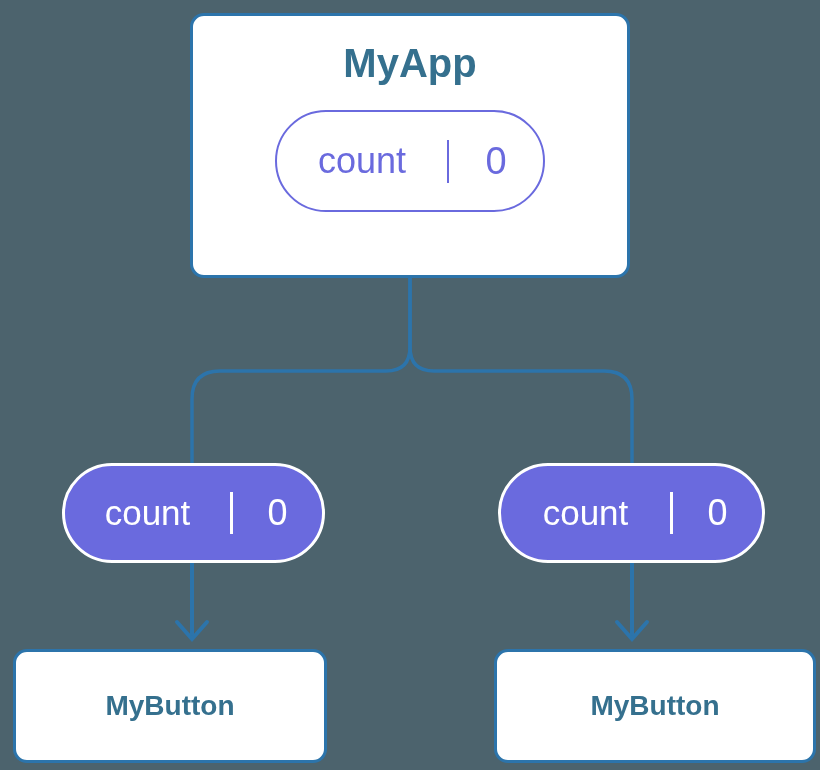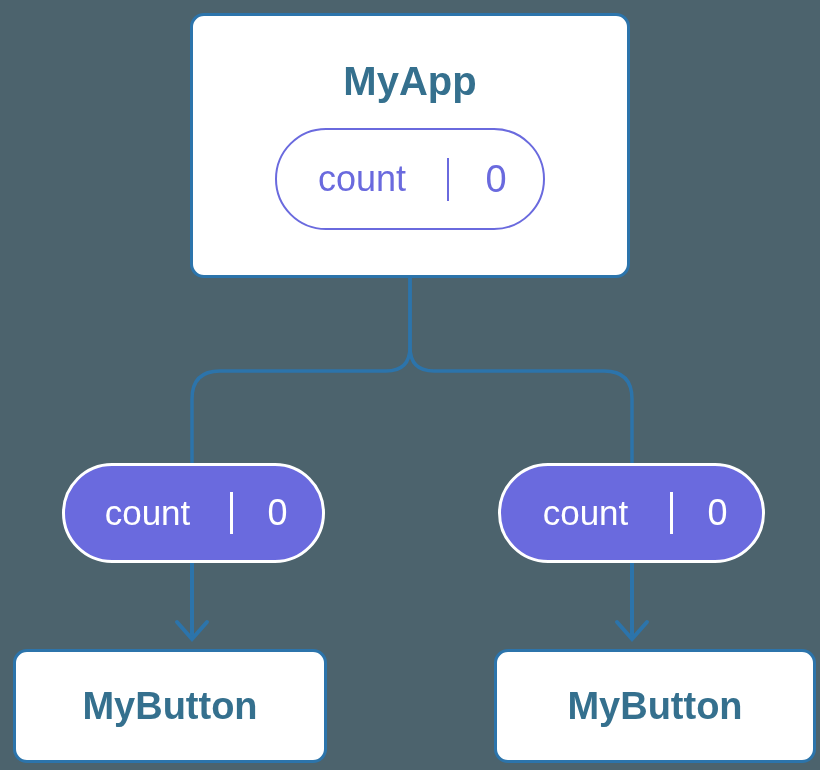--- a/index.html
+++ b/index.html
@@ -35,33 +35,33 @@
   .card{
     position:absolute;
     background:var(--card-background);
     border:3px solid var(--line-blue);
     border-radius:14px;
     z-index:1;
   }
   .card-app{
     left:190px;top:13px;width:440px;height:265px;
     display:flex;flex-direction:column;align-items:center;
-    padding-top:41px;
+    padding-top:23px;
   }
   .card-title{
     color:var(--text-blue);
     font-weight:700;
     font-size:40px;
     line-height:48px;
     text-align:center;
   }
   .card-btn{
     display:flex;align-items:center;justify-content:center;
   }
-  .card-btn .card-title{font-size:38px;}
+  .card-btn .card-title{font-size:28px;}
   .card-btn-left{left:13px;top:649px;width:314px;height:114px;}
   .card-btn-right{left:494px;top:649px;width:322px;height:114px;}
 
   .pill{
     position:absolute;
     display:flex;
     align-items:center;
     border-radius:60px;
     overflow:hidden;
     z-index:2;

